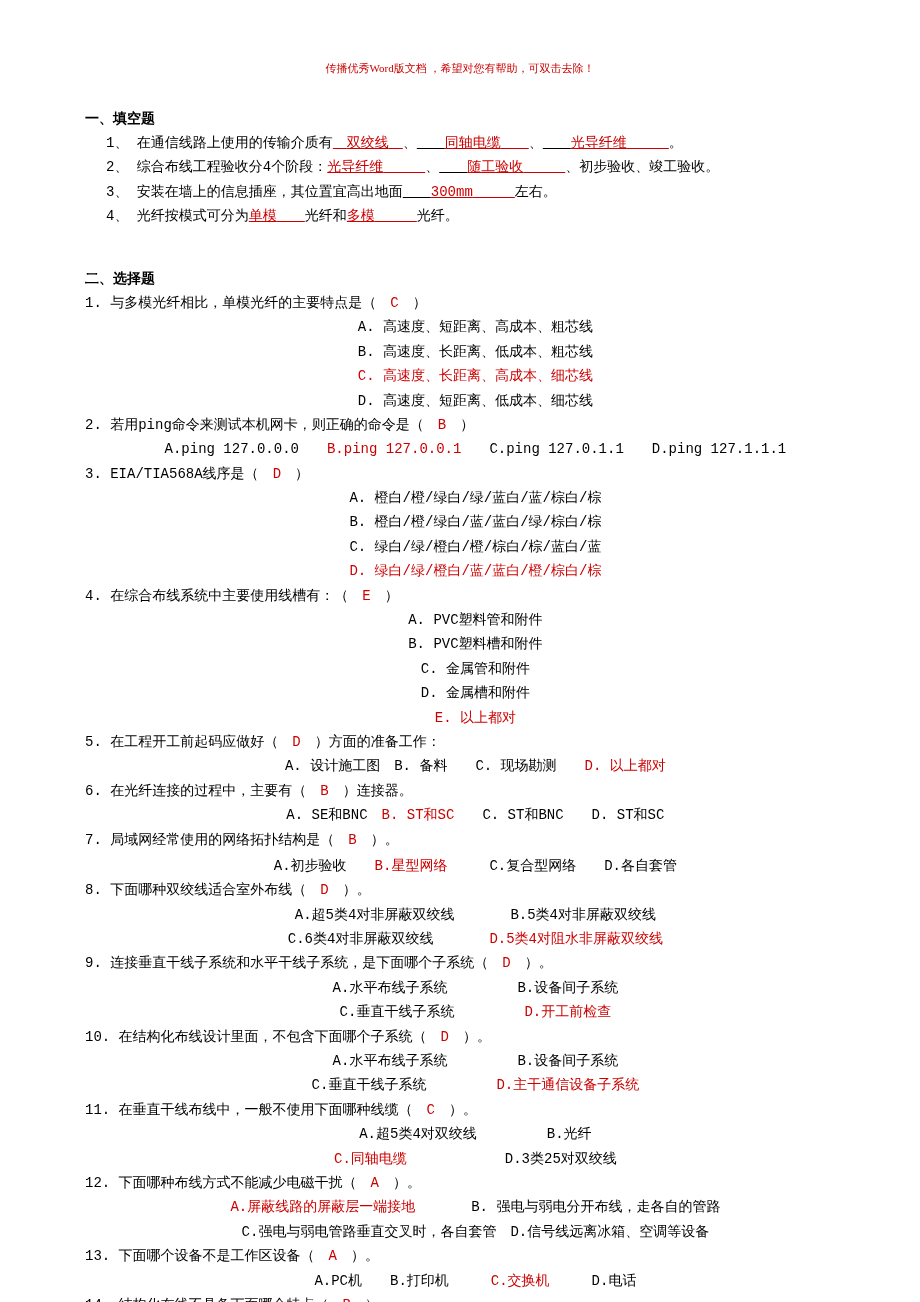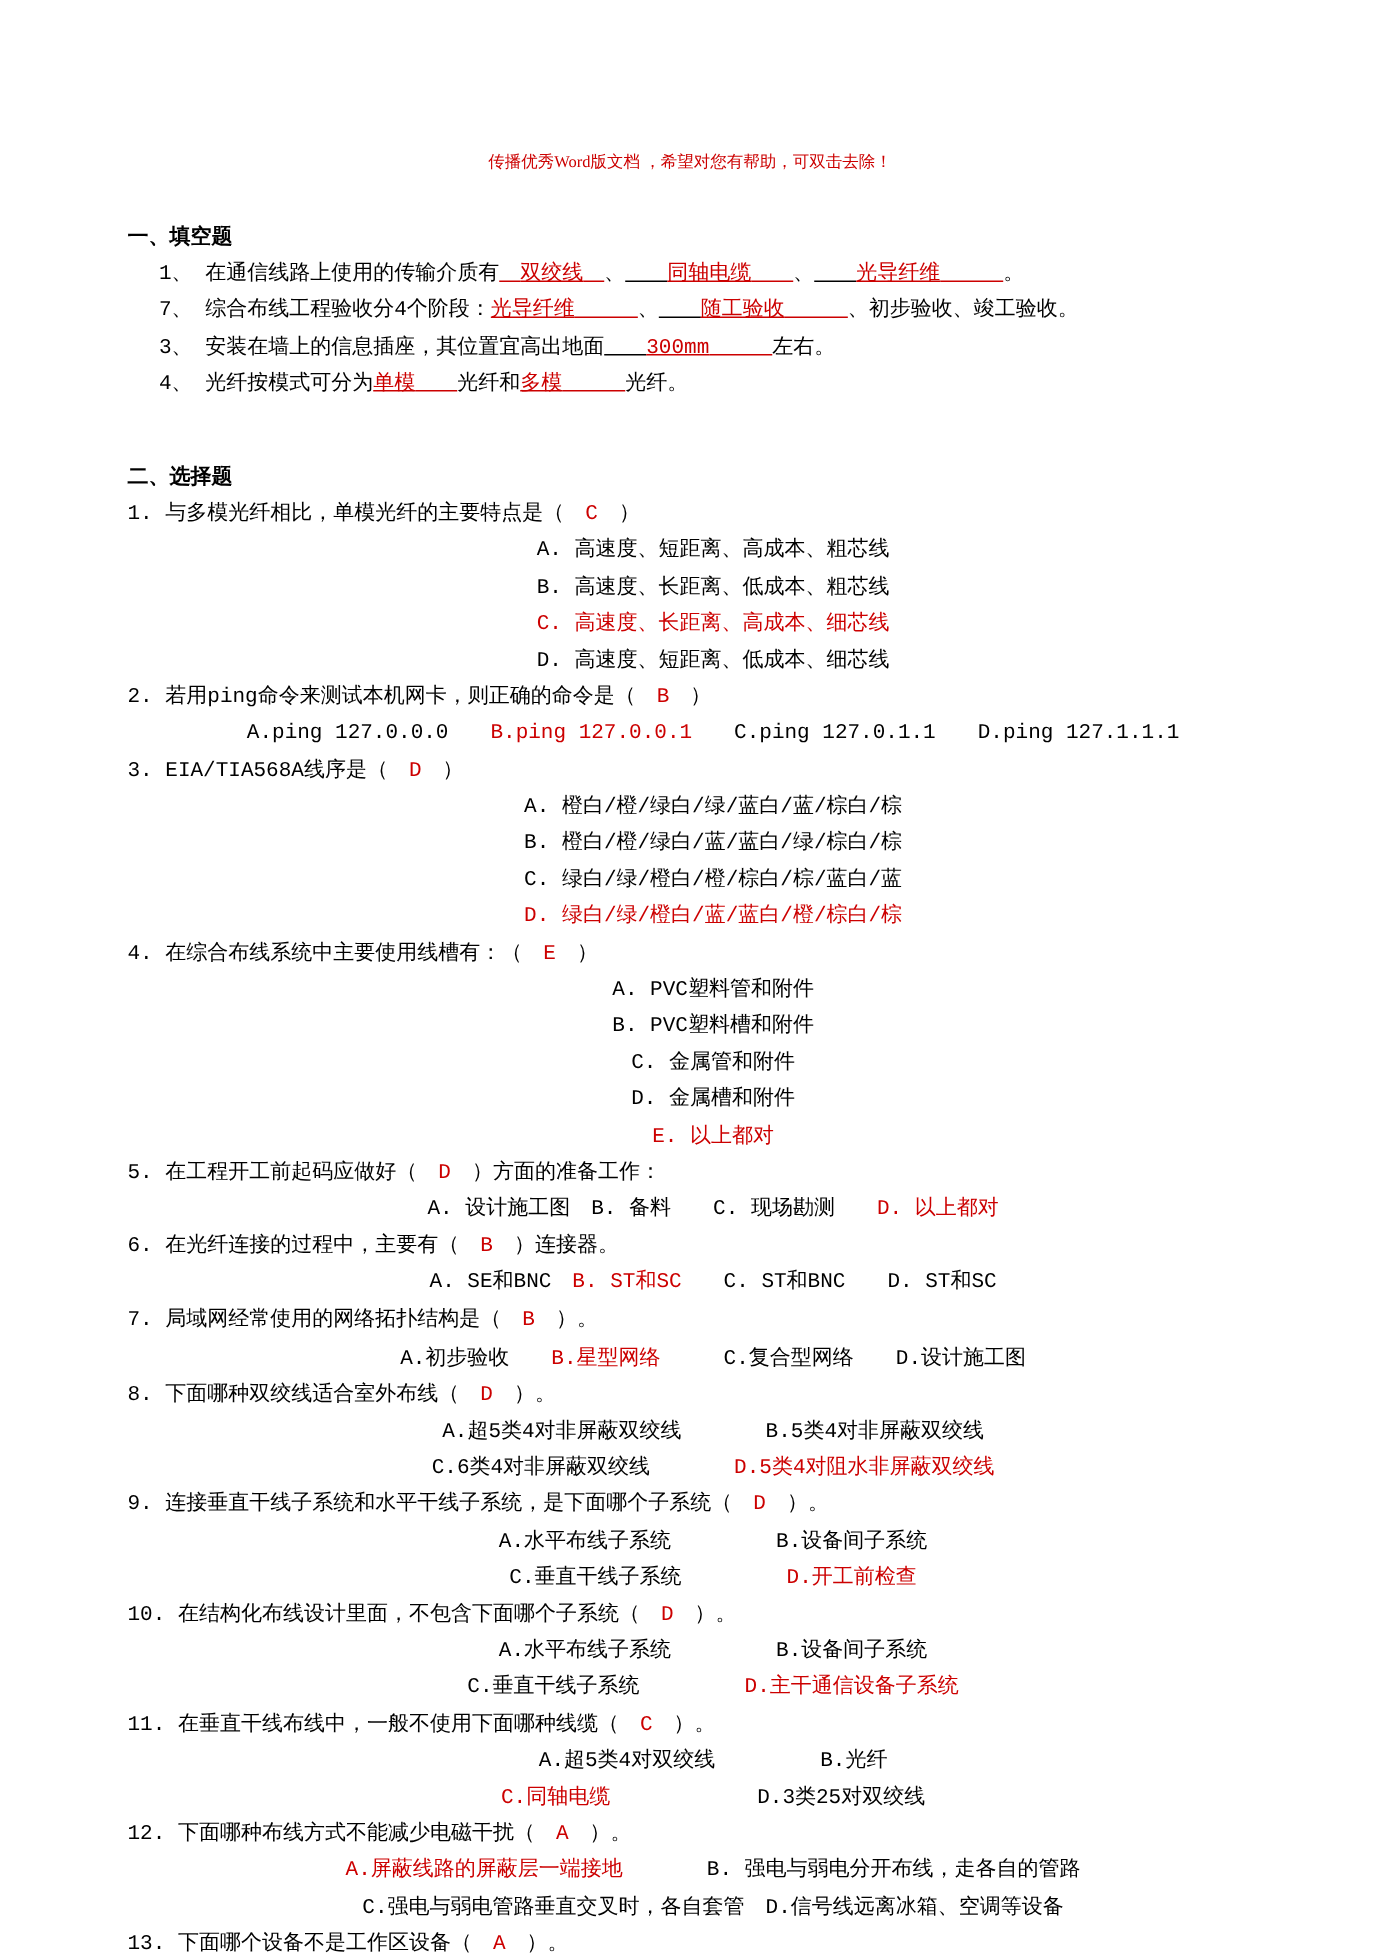--- a/index.html
+++ b/index.html
@@ -11,21 +11,20 @@
       background: white;
       color: #000;
       width: 920px;
       box-sizing: border-box;
     }
     .header {
       text-align: center;
       color: #c00;
       font-size: 11px;
       margin-bottom: 30px;
-      margin-top: 40px;
     }
     .section-title {
       font-weight: bold;
       margin-top: 26px;
     }
     .ans {
       color: #c00;
     }
     .u {
       text-decoration: underline;
@@ -44,21 +43,21 @@
   </style>
 </head>
 <body>
 
 <div class="header">传播优秀Word版文档 ，希望对您有帮助，可双击去除！</div>
 
 <div class="section-title">一、填空题</div>
 
 <div class="line indent"><span>1、 在通信线路上使用的传输介质有</span><span class="ans u">　<span>双绞线</span>　</span><span>、</span><span class="u">　　</span><span class="ans u"><span>同轴电缆</span>　　</span><span>、</span><span class="u">　　</span><span class="ans u"><span>光导纤维</span>　　　</span><span>。</span></div>
 
-<div class="line indent"><span>7、 综合布线工程验收分4个阶段：</span><span class="ans u"><span>光导纤维</span>　　　</span><span>、</span><span class="u">　　</span><span class="ans u"><span>随工验收</span>　　　</span><span>、初步验收、竣工验收。</span></div>
+<div class="line indent"><span>2、 综合布线工程验收分4个阶段：</span><span class="ans u"><span>光导纤维</span>　　　</span><span>、</span><span class="u">　　</span><span class="ans u"><span>随工验收</span>　　　</span><span>、初步验收、竣工验收。</span></div>
 
 <div class="line indent"><span>3、 安装在墙上的信息插座，其位置宜高出地面</span><span class="u">　　</span><span class="ans u"><span>300mm</span>　　　</span><span>左右。</span></div>
 
 <div class="line indent"><span>4、 光纤按模式可分为</span><span class="ans u"><span>单模</span>　　</span><span>光纤和</span><span class="ans u"><span>多模</span>　　　</span><span>光纤。</span></div>
 
 <div style="height:12px"></div>
 
 <div class="section-title">二、选择题</div>
 
 <div class="line"><span>1.  与多模光纤相比，单模光纤的主要特点是（</span>　<span class="ans">C</span>　<span>）</span></div>
@@ -83,21 +82,21 @@
 <div class="line indent2">D. 金属槽和附件</div>
 <div class="line indent2 ans">E. 以上都对</div>
 
 <div class="line"><span>5.  在工程开工前起码应做好（</span>　<span class="ans">D</span>　<span>）方面的准备工作：</span></div>
 <div class="line indent2"><span>A. 设计施工图</span>　<span>B. 备料</span>　　<span>C. 现场勘测</span>　　<span class="ans">D. 以上都对</span></div>
 
 <div class="line"><span>6.  在光纤连接的过程中，主要有（</span>　<span class="ans">B</span>　<span>）连接器。</span></div>
 <div class="line indent2"><span>A. SE和BNC</span>　<span class="ans">B. ST和SC</span>　　<span>C. ST和BNC</span>　　<span>D. ST和SC</span></div>
 
 <div class="line"><span>7.  局域网经常使用的网络拓扑结构是（</span>　<span class="ans">B</span>　<span>）。</span></div>
-<div class="line indent2" style="margin-top:4px"><span>A.初步验收</span>　　<span class="ans">B.星型网络</span>　　　<span>C.复合型网络</span>　　<span>D.设计施工图</span></div>
+<div class="line indent2" style="margin-top:4px"><span>A.初步验收</span>　　<span class="ans">B.星型网络</span>　　　<span>C.复合型网络</span>　　<span>D.各自套管</span></div>
 
 <div class="line"><span>8.  下面哪种双绞线适合室外布线（</span>　<span class="ans">D</span>　<span>）。</span></div>
 <div class="line indent2"><span>A.超5类4对非屏蔽双绞线</span>　　　　<span>B.5类4对非屏蔽双绞线</span></div>
 <div class="line indent2"><span>C.6类4对非屏蔽双绞线</span>　　　　<span class="ans">D.5类4对阻水非屏蔽双绞线</span></div>
 
 <div class="line"><span>9.  连接垂直干线子系统和水平干线子系统，是下面哪个子系统（</span>　<span class="ans">D</span>　<span>）。</span></div>
 <div class="line indent2"><span>A.水平布线子系统</span>　　　　　<span>B.设备间子系统</span></div>
 <div class="line indent2"><span>C.垂直干线子系统</span>　　　　　<span class="ans">D.开工前检查</span></div>
 
 <div class="line"><span>10. 在结构化布线设计里面，不包含下面哪个子系统（</span>　<span class="ans">D</span>　<span>）。</span></div>

